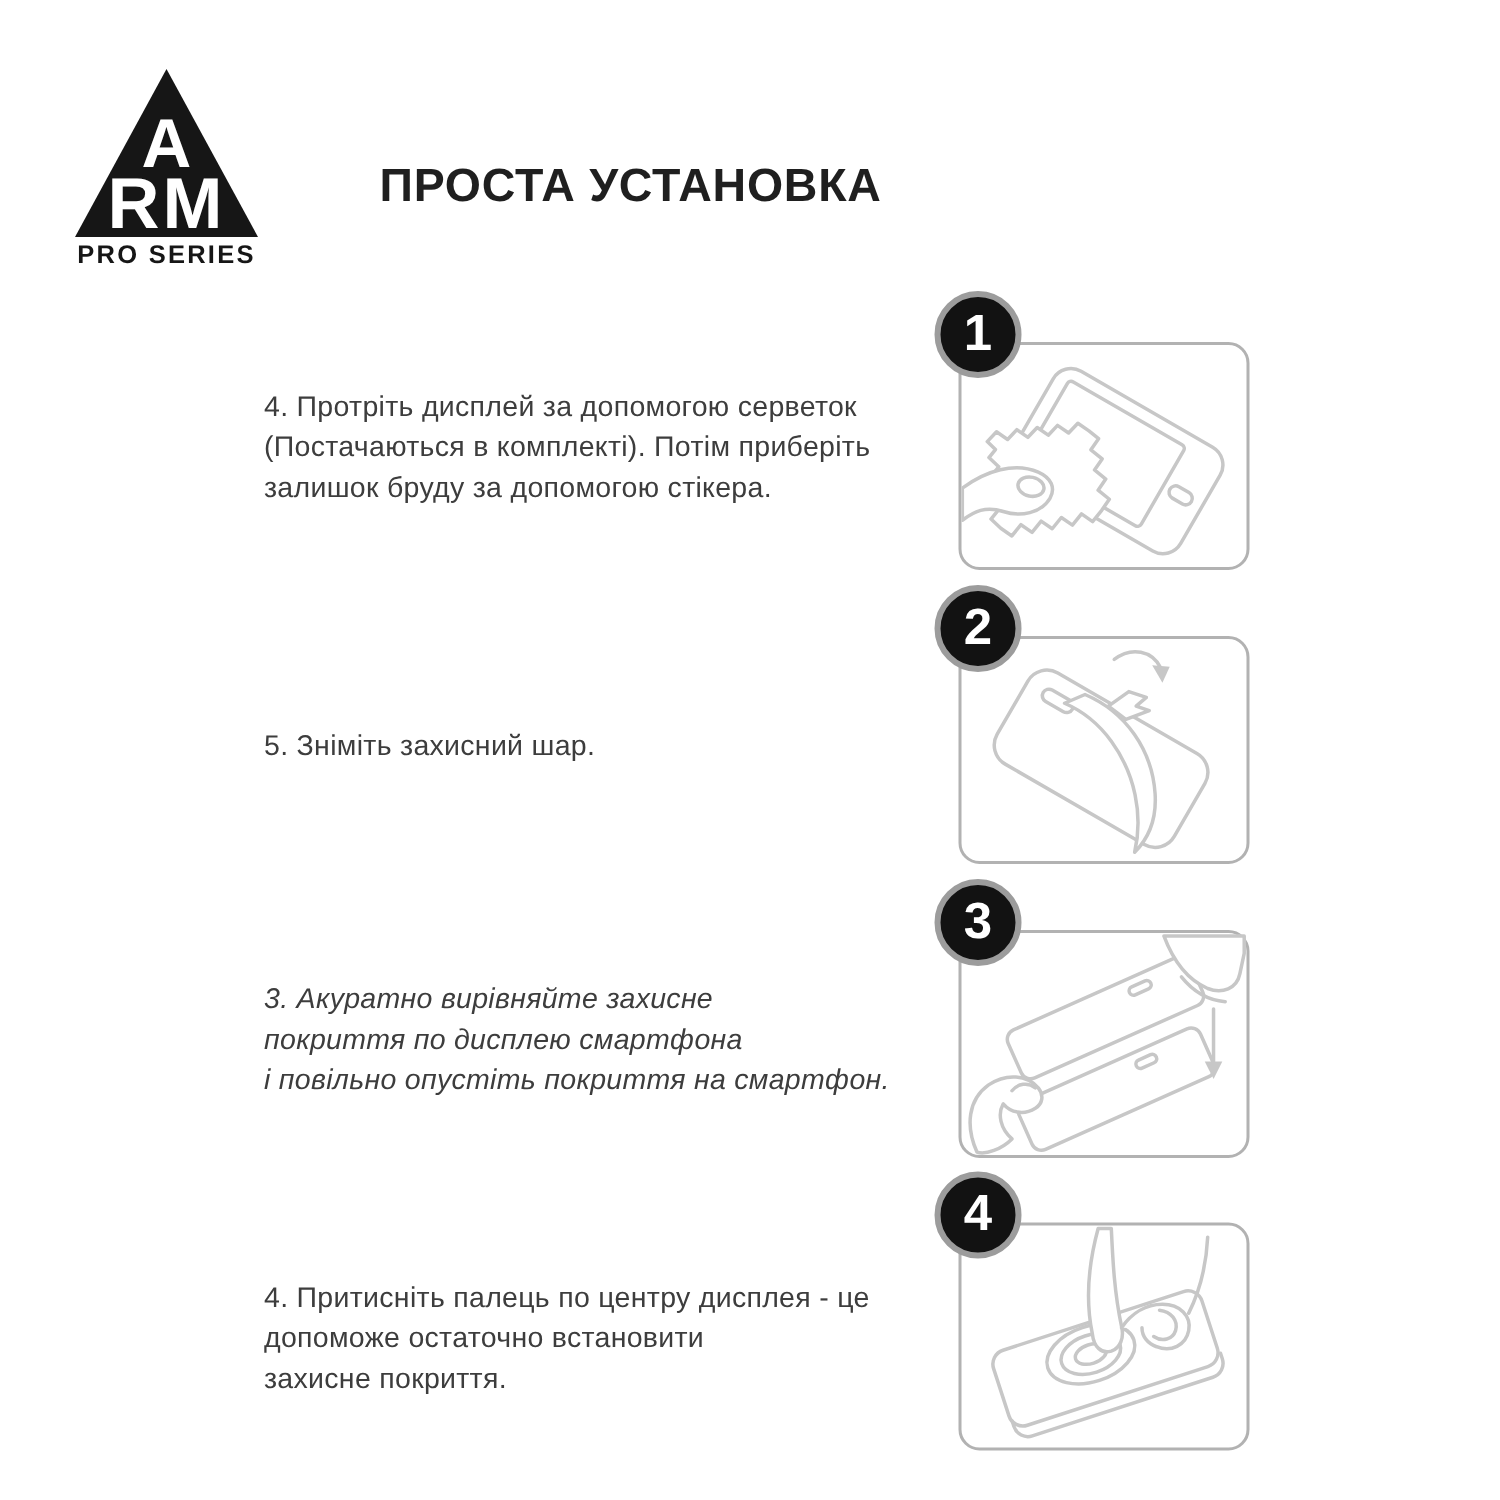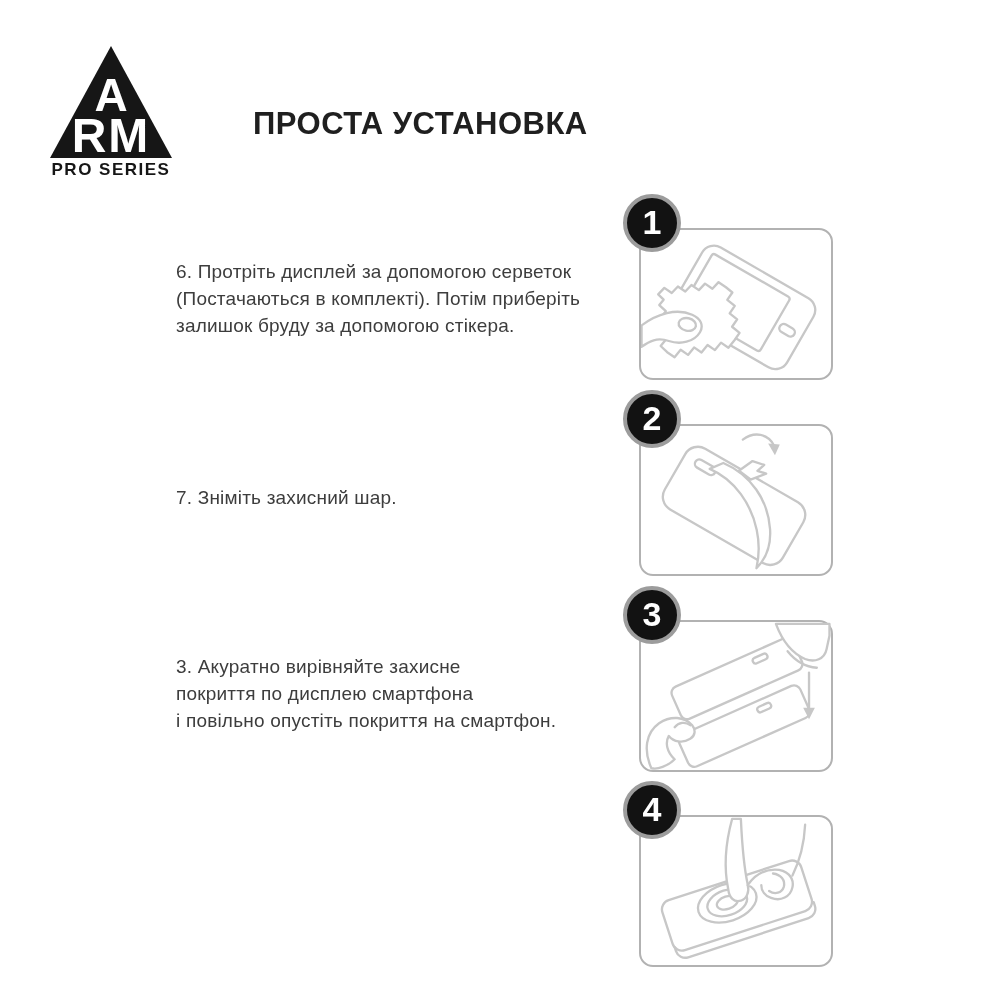--- a/index.html
+++ b/index.html
@@ -22,21 +22,21 @@
   }
 
   
   .step-text {
     position:absolute; left:176px; width:470px;
     font-size:19px; line-height:27px; color:#3d3d3d;
     letter-spacing:0.2px; white-space:pre-line;
   }
   .step-1-text { top:258px; }
   .step-2-text { top:484px; }
-  .step-3-text { top:653px; }
+  .step-3-text { top:653px;font-style:italic; }
   .step-4-text { top:852px; }
 
   
   .illus {
     position:absolute; left:639px; width:194px; height:152px;
     border:2px solid #b2b2b2; border-radius:14px; background:#ffffff;
   }
   .illus-1 { top:228px; } .illus-2 { top:424px; }
   .illus-3 { top:620px; } .illus-4 { top:815px; }
   .illus > svg { position:absolute; left:0; top:0; width:100%; height:100%; }
@@ -61,27 +61,30 @@
     <svg viewBox="0 0 126 134" width="126" height="134">
       <polygon points="63,2 124,114 2,114" fill="#161616"></polygon>
       <text x="63" y="67" text-anchor="middle" font-family="Liberation Sans, sans-serif" font-size="46" font-weight="700" fill="#ffffff">A</text>
       <text x="63" y="108" text-anchor="middle" font-family="Liberation Sans, sans-serif" font-size="48" font-weight="700" fill="#ffffff" letter-spacing="2">RM</text>
       <text x="63" y="131" text-anchor="middle" font-family="Liberation Sans, sans-serif" font-size="17" font-weight="700" fill="#161616" letter-spacing="1.5">PRO SERIES</text>
     </svg>
   </div>
 
   <div class="title">ПРОСТА УСТАНОВКА</div>
 
-  <div class="step-text step-1-text">6. Протріть дисплей за допомогою серветок
+  <div class="step-text step-1-text">4. Протріть дисплей за допомогою серветок
 (Постачаються в комплекті). Потім приберіть
 залишок бруду за допомогою стікера.</div>
-  <div class="step-text step-2-text">7. Зніміть захисний шар.</div>
+  <div class="step-text step-2-text">5. Зніміть захисний шар.</div>
   <div class="step-text step-3-text">3. Акуратно вирівняйте захисне
 покриття по дисплею смартфона
 і повільно опустіть покриття на смартфон.</div>
+  <div class="step-text step-4-text">4. Притисніть палець по центру дисплея - це
+допоможе остаточно встановити
+захисне покриття.</div>
 
   <div class="illus illus-1">
     <div class="badge">
       <span>1</span>
     </div>
     <svg viewBox="0 0 194 152">
       <g stroke="#c7c7c7" stroke-width="2.4" stroke-linejoin="round" stroke-linecap="round" fill="#ffffff">
         <g transform="rotate(30 105 79)">
           <rect x="40" y="38" width="132" height="82" rx="14"></rect>
           <rect x="50" y="47" width="92" height="64" rx="3"></rect>

